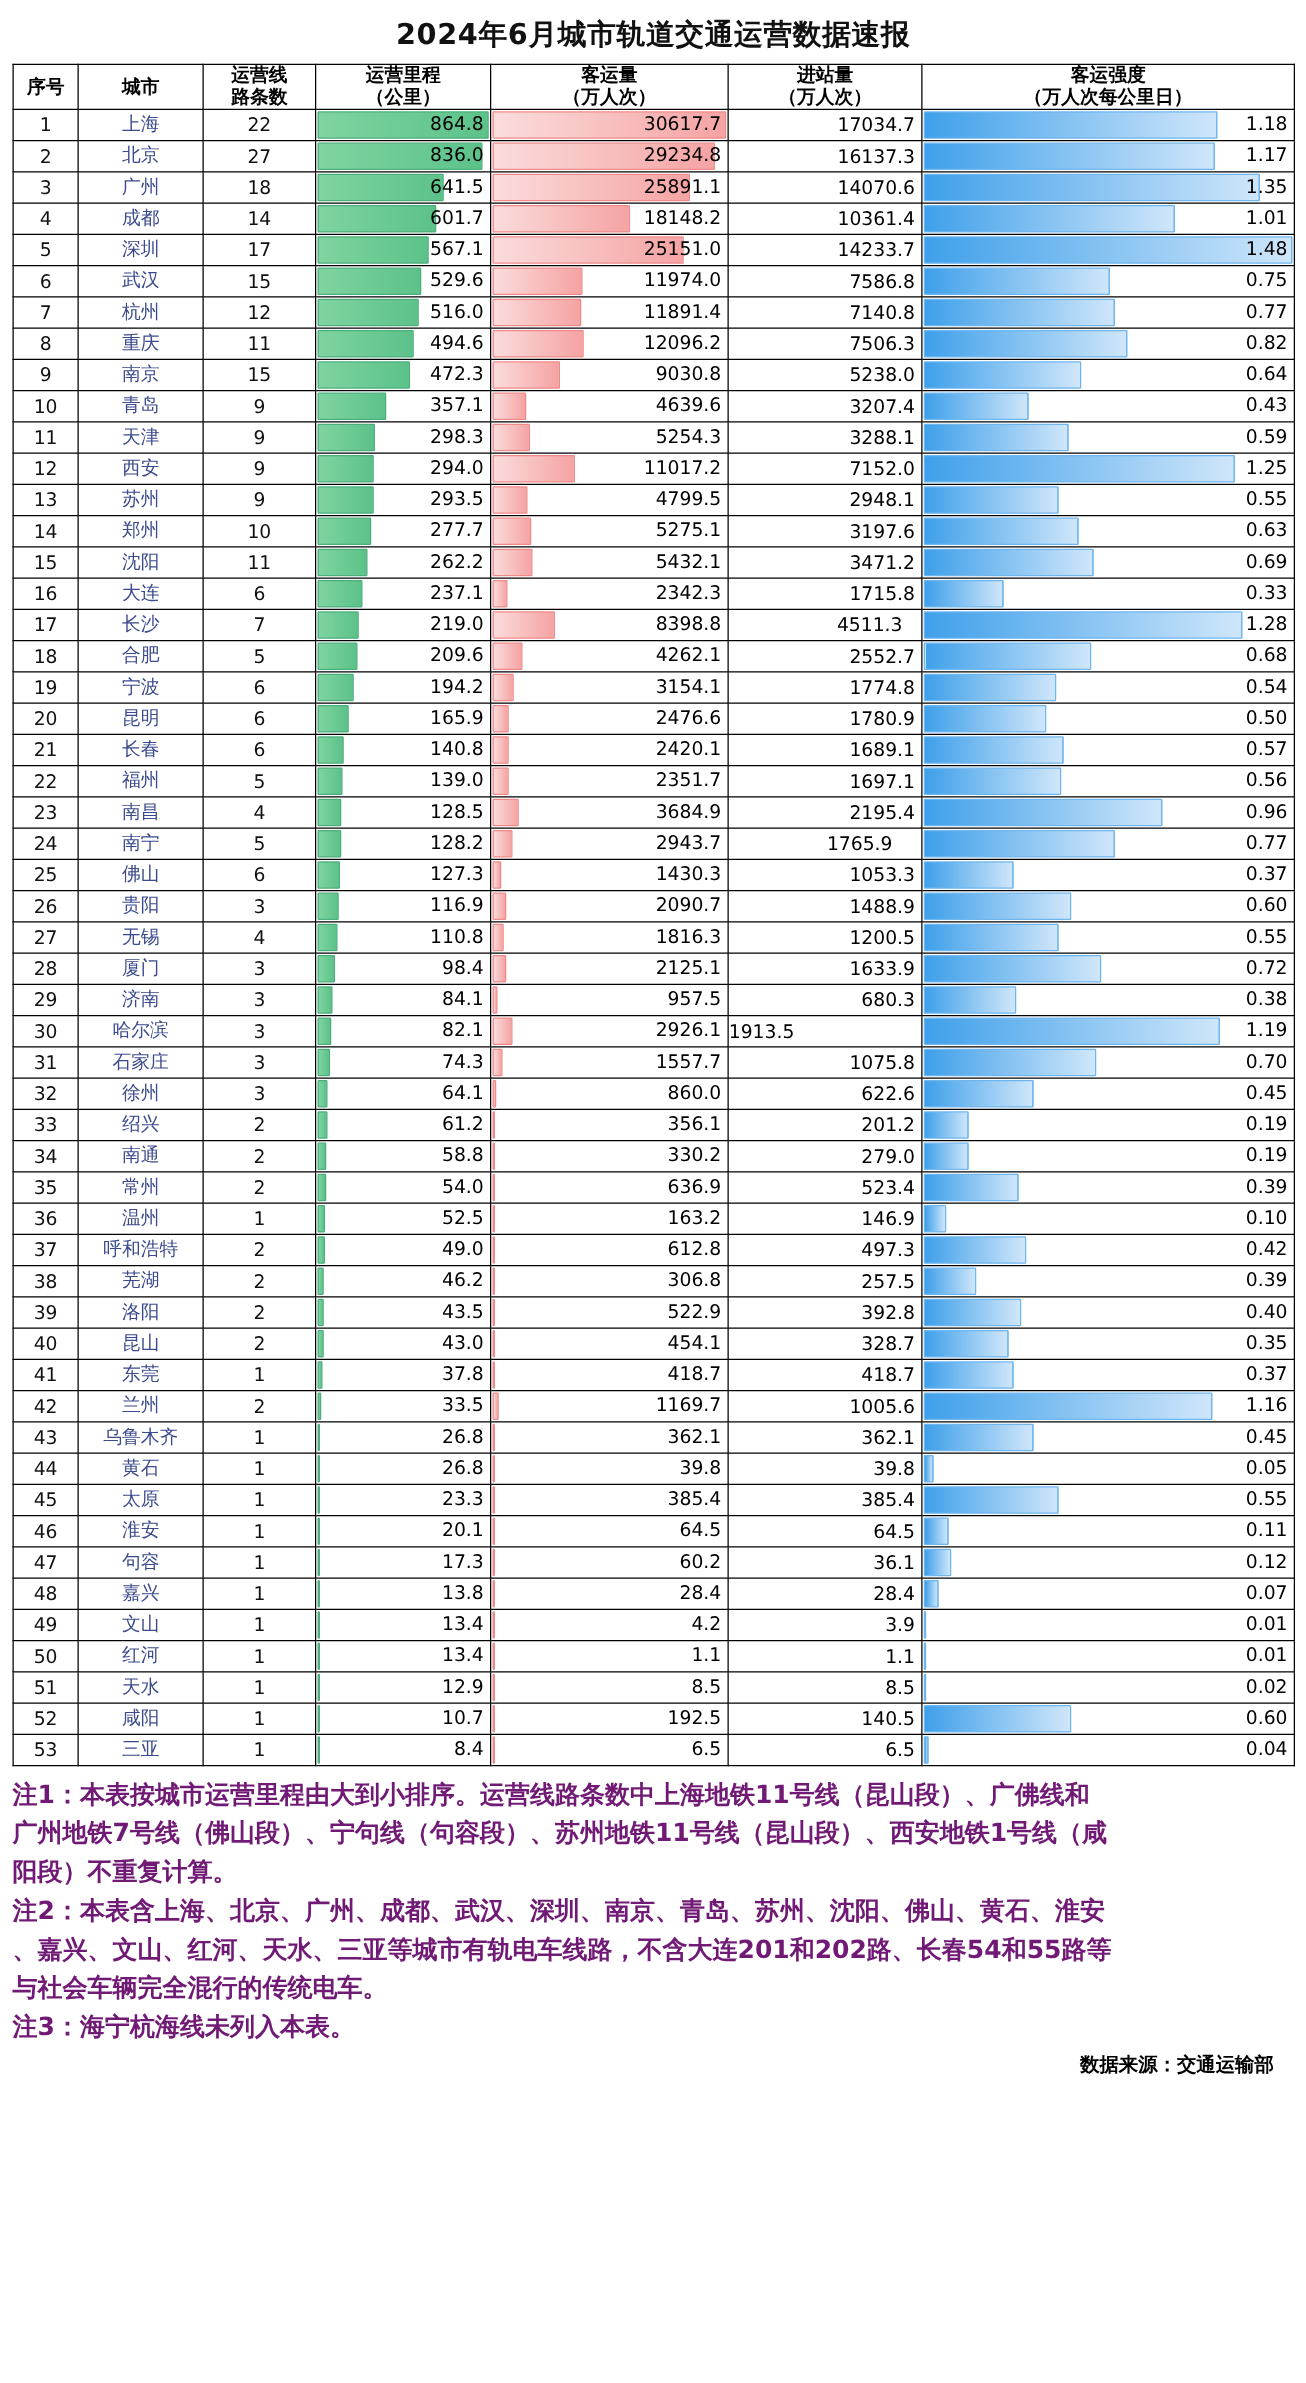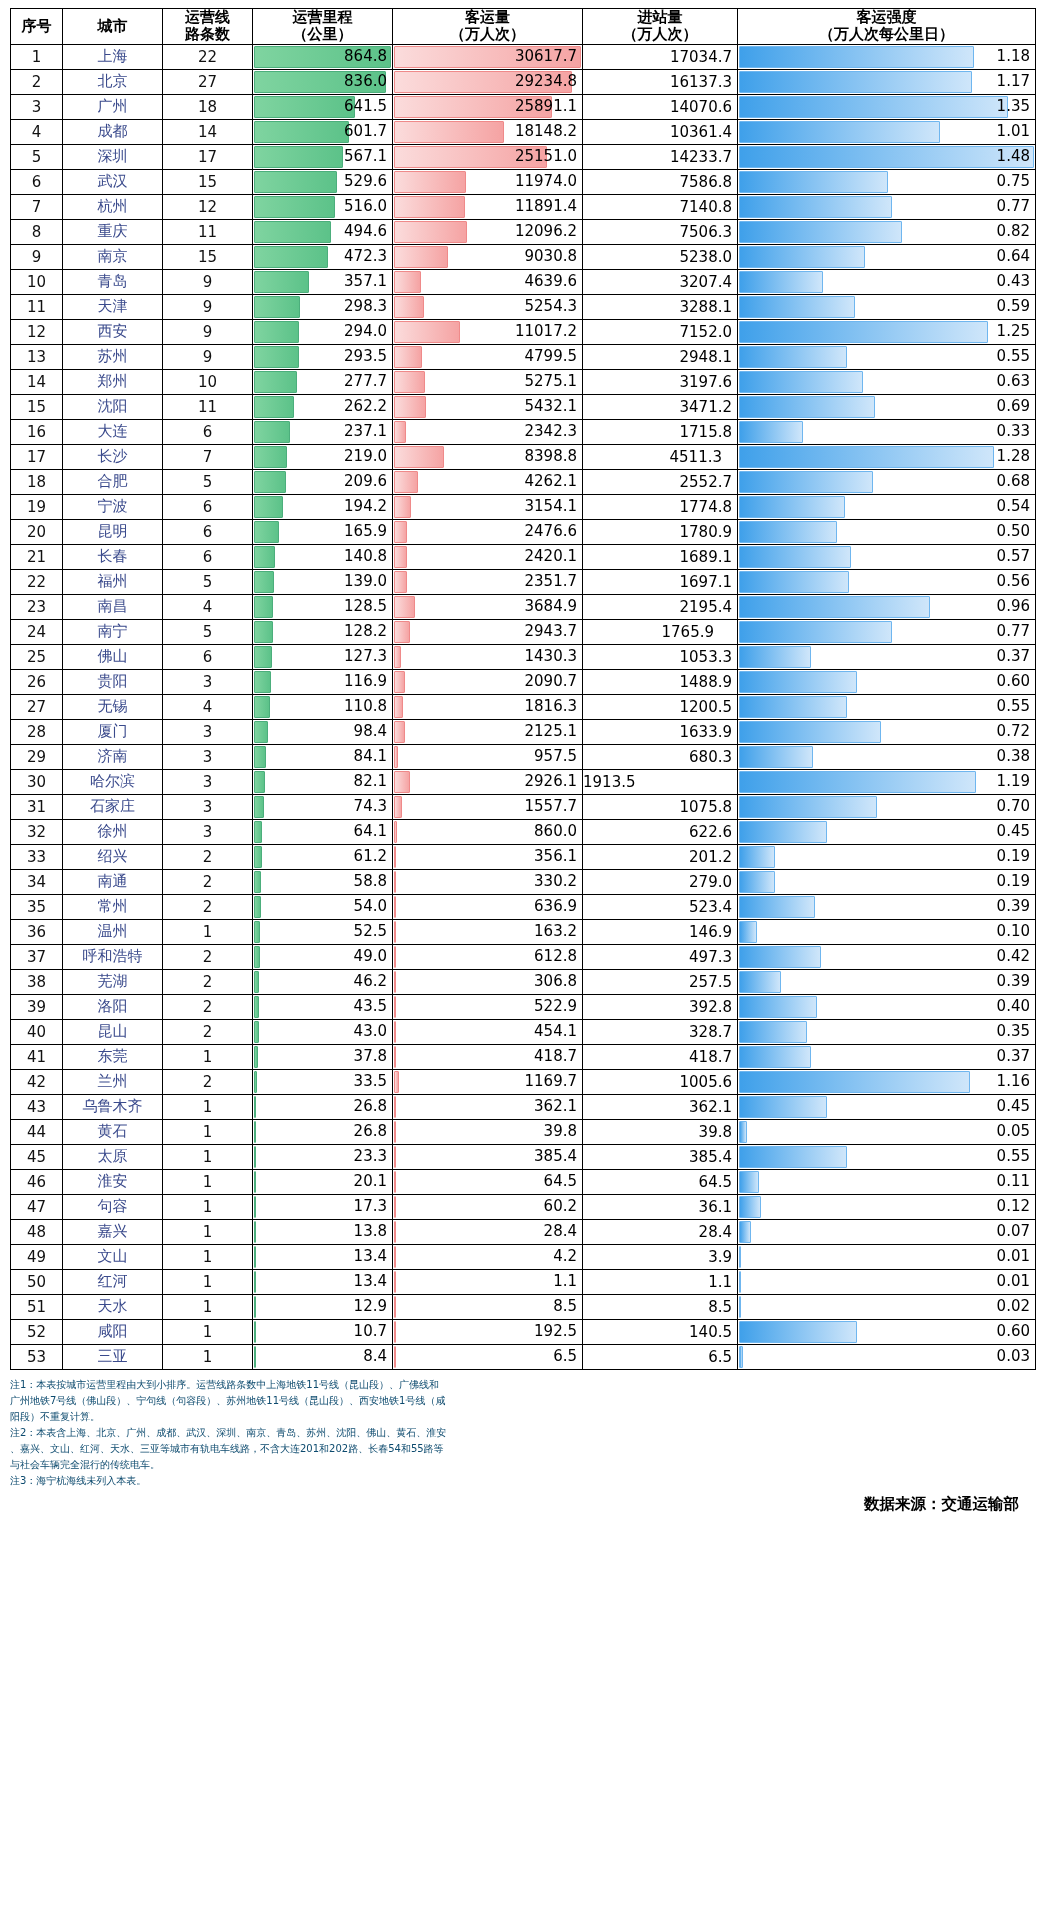--- a/index.html
+++ b/index.html
@@ -92,41 +92,42 @@
     border: 1px solid #ef8a8a;
     box-sizing: border-box;
   }
   .bar.blue {
     background: linear-gradient(to right, #3fa0ea, #cfe6fa);
     border: 1px solid #6fb6ef;
     box-sizing: border-box;
   }
   .notes {
     margin-top: 7px;
-    font-size: 10px;
+    font-size: 20px;
     line-height: 1.5;
-    font-weight: normal;
-    color: #0c4a6e;
+    font-weight: bold;
+    color: #701a75;
   }
   .notes p {
     margin: 0 0 1px 0;
     text-indent: 0;
   }
   .source {
     text-align: right;
     font-size: 15.5px;
     font-weight: bold;
     margin-top: 6px;
     padding-right: 16px;
   }
 </style>
 </head>
 <body>
 
 <div id="page">
+  <div id="title">2024年6月城市轨道交通运营数据速报</div>
 
   <table class="main">
     <colgroup>
       <col class="c-idx">
         <col class="c-city">
         <col class="c-lines">
         <col class="c-km">
       <col class="c-pass">
         <col class="c-enter">
         <col class="c-int">
@@ -1102,21 +1103,21 @@
             <div class="bar green" style="width: calc(1.5% - 2px);"></div>
             <span class="val">8.4</span>
           </td>
           <td class="barcell">
             <div class="bar red" style="width: calc(1% - 2px);"></div>
             <span class="val">6.5</span>
           </td>
           <td class="barcell" style="text-align: right; padding-right: 5px;">6.5</td>
           <td class="barcell">
             <div class="bar blue" style="width: calc(2.02703% - 2px);"></div>
-            <span class="val">0.03</span>
+            <span class="val">0.04</span>
           </td>
         </tr>
       </tbody>
   </table>
 
   <div class="notes">
     <p>注1：本表按城市运营里程由大到小排序。运营线路条数中上海地铁11号线（昆山段）、广佛线和</p>
     <p>广州地铁7号线（佛山段）、宁句线（句容段）、苏州地铁11号线（昆山段）、西安地铁1号线（咸</p>
     <p>阳段）不重复计算。</p>
     <p>注2：本表含上海、北京、广州、成都、武汉、深圳、南京、青岛、苏州、沈阳、佛山、黄石、淮安</p>

